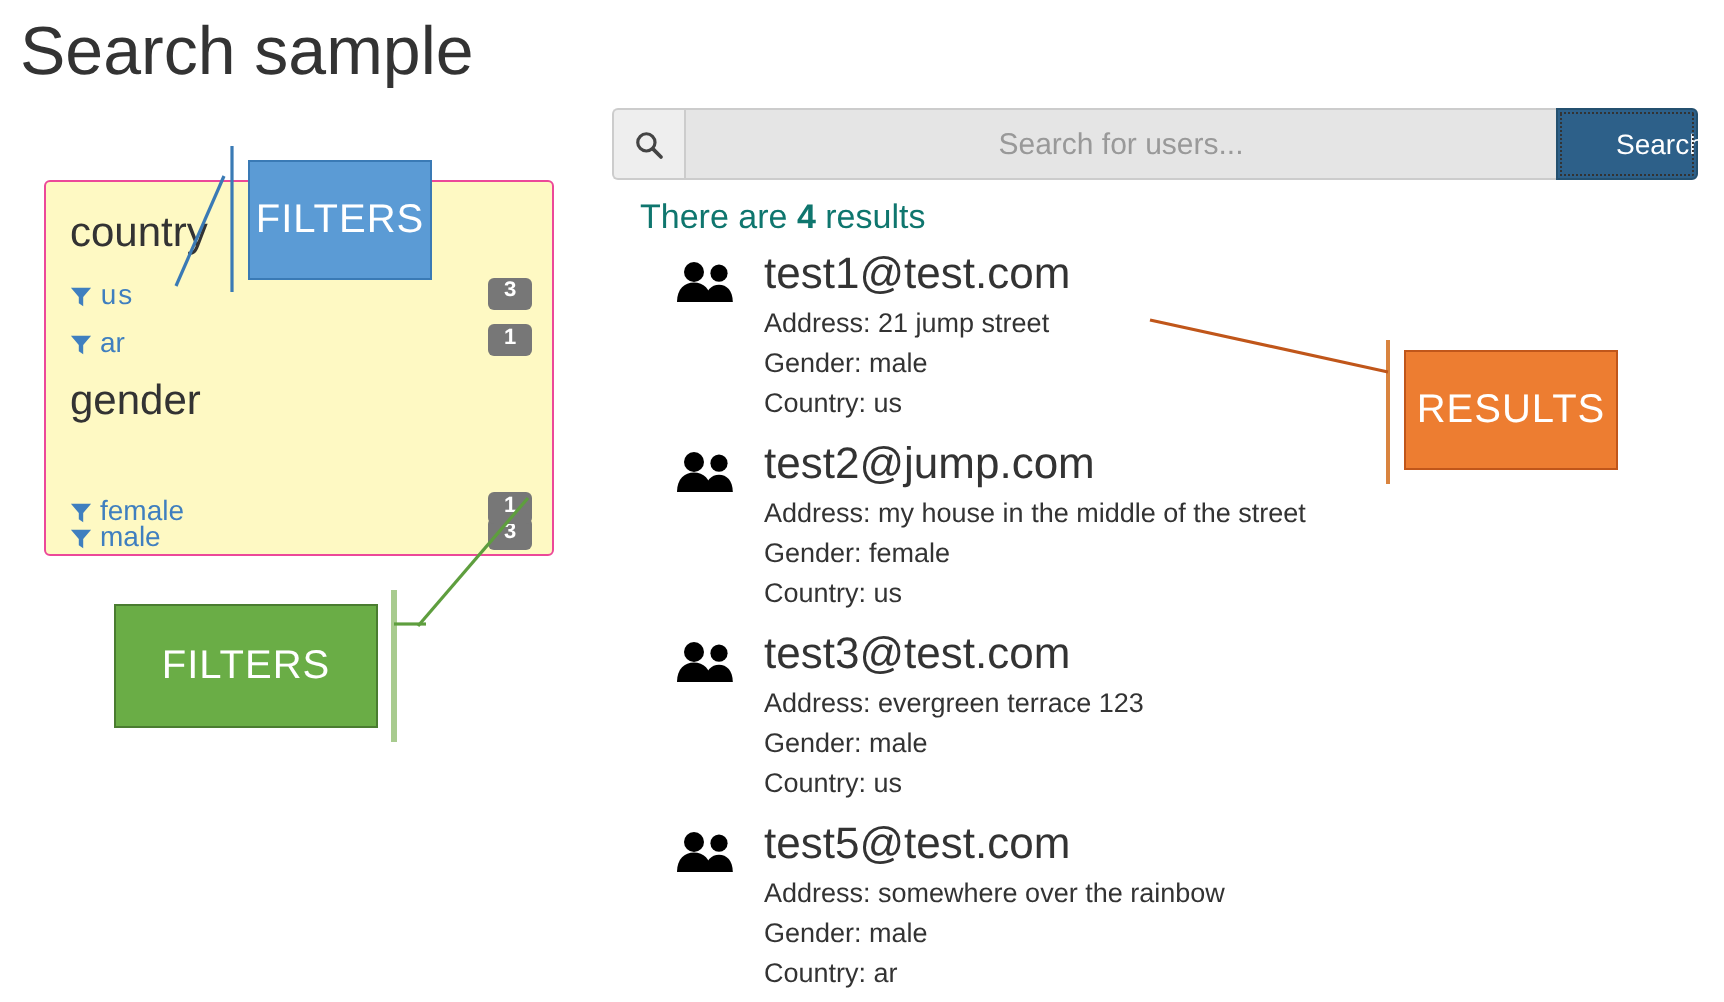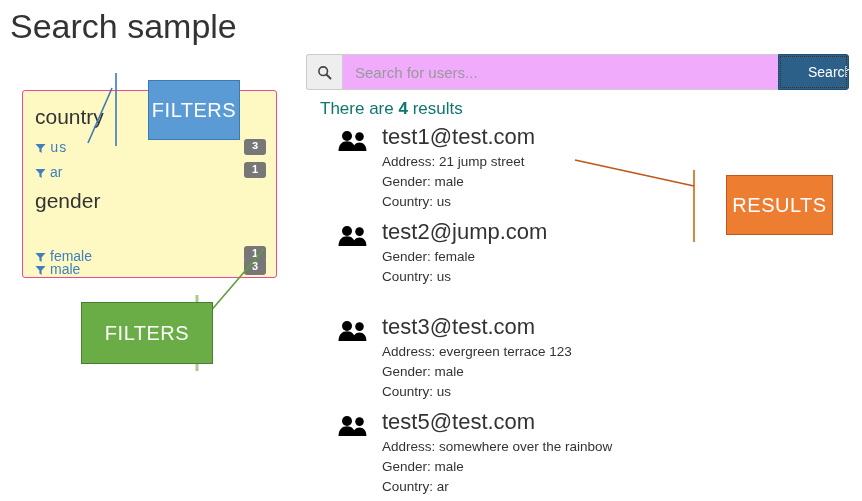--- a/index.html
+++ b/index.html
@@ -114,27 +114,28 @@
     border-radius: 3px 0 0 3px;
     display: flex;
     align-items: center;
     justify-content: center;
     box-sizing: border-box;
   }
   #search-input {
     flex: 1 1 auto;
     border: 1px solid #cccccc;
     border-right: none;
-    background: #f0abfc;
+    background: #e5e5e5;
     font-family: "Liberation Sans", sans-serif;
     font-size: 15px;
     color: #555555;
     padding: 0 12px;
     outline: none;
     box-sizing: border-box;
+    text-align: center;
   }
   #search-input::placeholder { color: #999999; }
   #search-button {
     width: 71px;
     background: #2d6089;
     color: #ffffff;
     border: 1px solid #24506f;
     font-family: "Liberation Sans", sans-serif;
     font-size: 14px;
     cursor: pointer;
@@ -195,21 +196,20 @@
   
   .callout {
     position: absolute;
     display: flex;
     align-items: center;
     justify-content: center;
     color: #ffffff;
     font-size: 20px;
     letter-spacing: 0.5px;
     box-sizing: border-box;
-    margin-left: 24px;
   }
   #callout-filters-blue {
     left: 124px; top: 80px; width: 92px; height: 60px;
     background: #5b9bd5;
     border: 1px solid #3a7ab5;
   }
   #callout-filters-green {
     left: 57px; top: 302px; width: 132px; height: 62px;
     background: #6aad46;
     border: 1px solid #4a7c30;
@@ -318,20 +318,21 @@
   <div class="result-item">
     <span class="result-avatar">
       <svg viewBox="0 0 30 22" width="30" height="22" aria-hidden="true">
         <circle cx="9" cy="6" r="5" fill="#000000"></circle>
         <path d="M0.5 21 C0.5 14.4 4.3 11.2 9 11.2 C13.7 11.2 17.5 14.4 17.5 21 Z" fill="#000000"></path>
         <circle cx="21.5" cy="6.6" r="4.3" fill="#000000"></circle>
         <path d="M14.6 21 C14.6 15.3 17.7 12.4 21.5 12.4 C25.3 12.4 28.4 15.3 28.4 21 Z" fill="#000000"></path>
       </svg>
     </span>
     <div class="result-email">test2@jump.com</div>
+    <div class="result-field">Address: my house in the middle of the street</div>
     <div class="result-field">Gender: female</div>
     <div class="result-field">Country: us</div>
   </div>
 
   <div class="result-item">
     <span class="result-avatar">
       <svg viewBox="0 0 30 22" width="30" height="22" aria-hidden="true">
         <circle cx="9" cy="6" r="5" fill="#000000"></circle>
         <path d="M0.5 21 C0.5 14.4 4.3 11.2 9 11.2 C13.7 11.2 17.5 14.4 17.5 21 Z" fill="#000000"></path>
         <circle cx="21.5" cy="6.6" r="4.3" fill="#000000"></circle>

